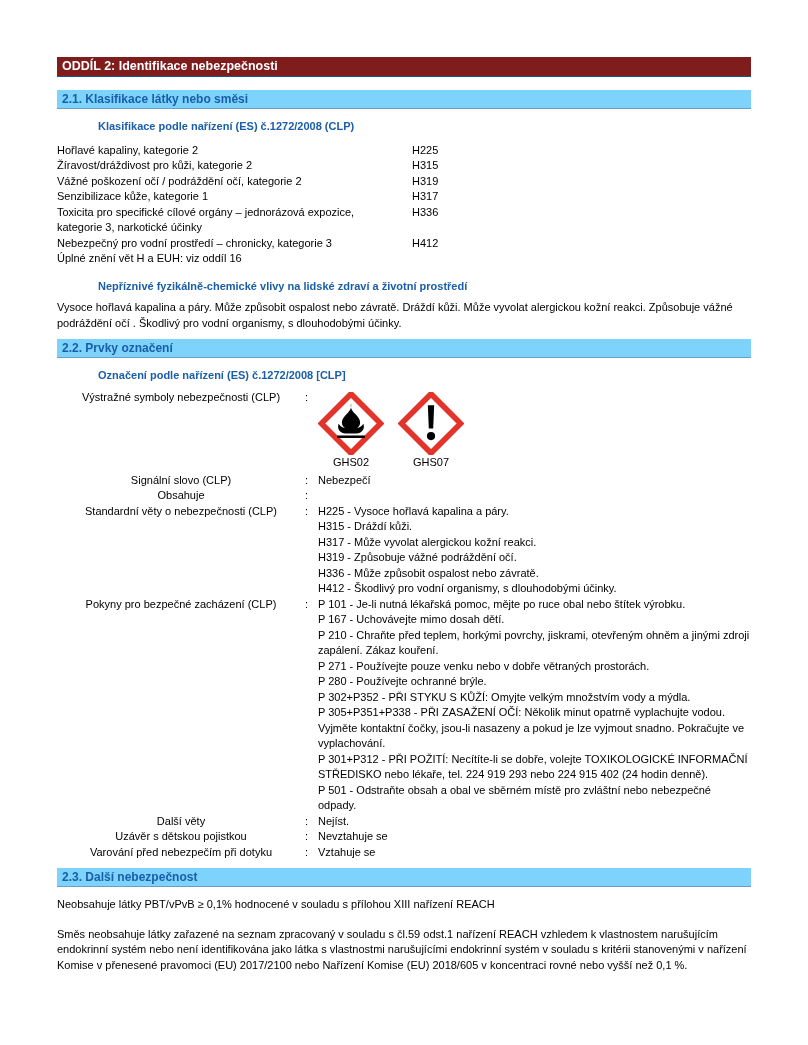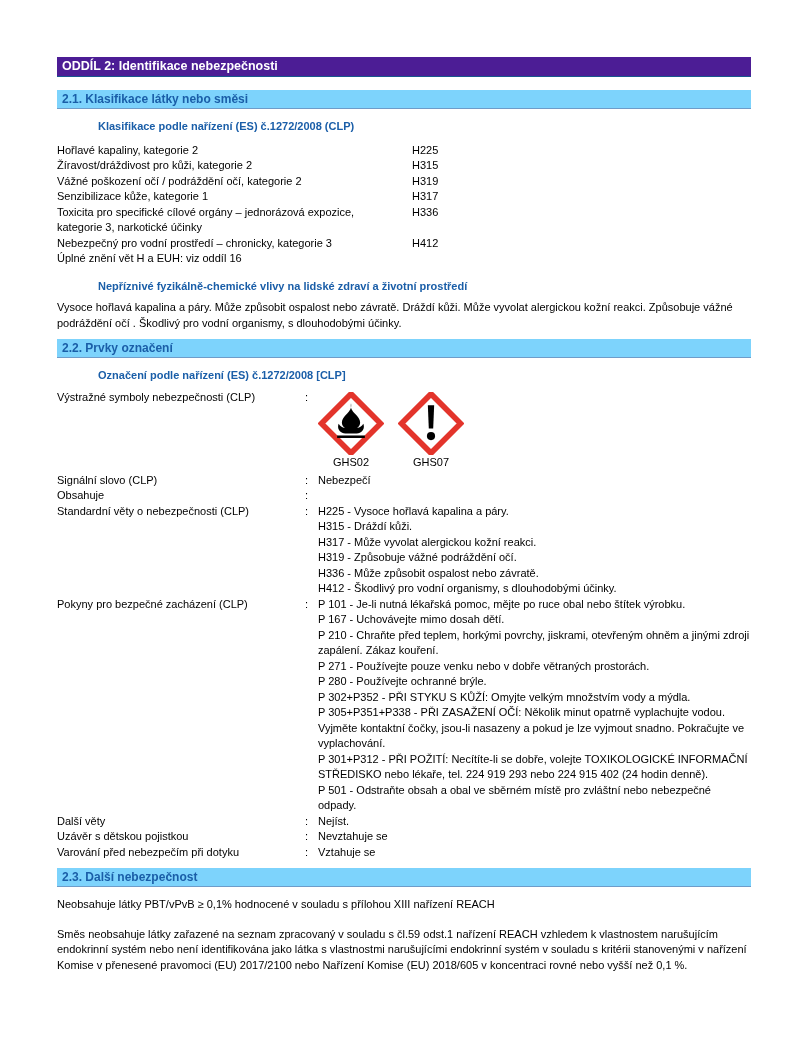--- a/index.html
+++ b/index.html
@@ -5,21 +5,21 @@
   * { box-sizing: border-box; margin: 0; padding: 0; }
   html, body { background: #ffffff; }
   body {
     width: 808px; height: 1045px; margin: 0 auto; overflow: hidden;
     font-family: "Liberation Sans", sans-serif;
     font-size: 11px; line-height: 15.5px; color: #000;
   }
   .page { padding: 57px 57px 0 57px; }
 
   .bar-main {
-    background: #4c1d95; color: #ffffff;
+    background: #7f1d1d; color: #ffffff;
     font-weight: bold; font-size: 12.5px;
     line-height: 19px; height: 20px; padding: 0 5px;
     border-bottom: 1px solid #17578F;
     margin-bottom: 13px;
   }
   .bar-sub {
     background: #7dd3fc; color: #1A5EA8;
     font-weight: bold; font-size: 12px;
     line-height: 18px; height: 19px; padding: 0 5px;
     border-bottom: 1px solid #6E9CC9;
@@ -27,21 +27,21 @@
   .h-blue { color: #1A5EA8; font-weight: bold; padding-left: 41px; }
 
   
   .ct { margin-top: 8px; }
   .ct-row { display: flex; align-items: flex-start; }
   .ct-text { width: 355px; padding-right: 12px; }
   .ct-footnote { margin-top: 0px; }
 
   
   .lv-row { display: flex; align-items: flex-start; }
-  .lv-label { width: 248px; flex: none; }
+  .lv-label { width: 248px; flex: none; text-align: center; }
   .lv-colon { width: 13px; flex: none; }
   .lv-value { flex: 1; }
 
   .pictos { display: flex; gap: 14px; padding-top: 2px; padding-bottom: 4px; }
   .picto { width: 66px; text-align: center; }
   .picto svg { display: block; }
   .picto-label { margin-top: 1px; line-height: 13px; }
 
   .mt6  { margin-top: 6px; }
   .mt10 { margin-top: 10px; }

